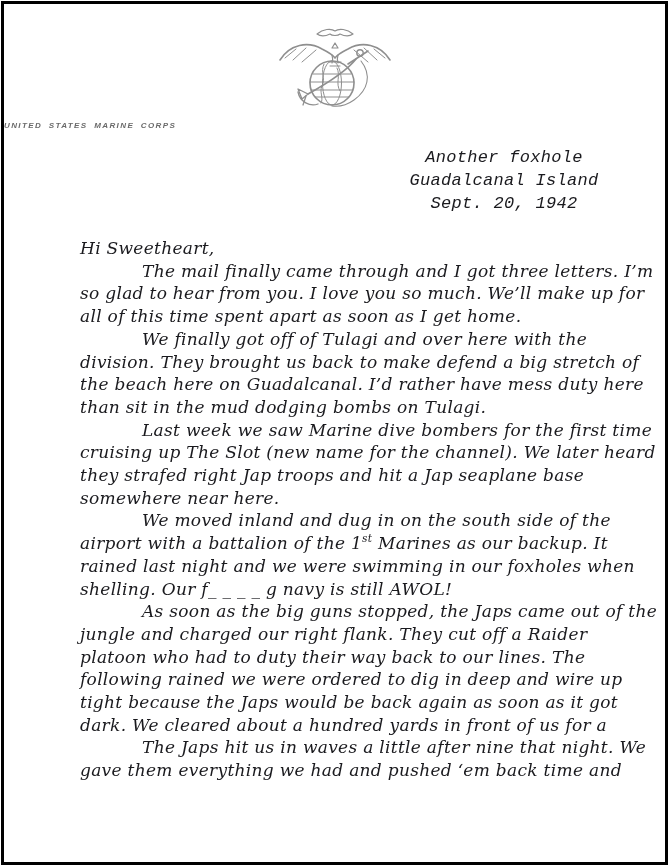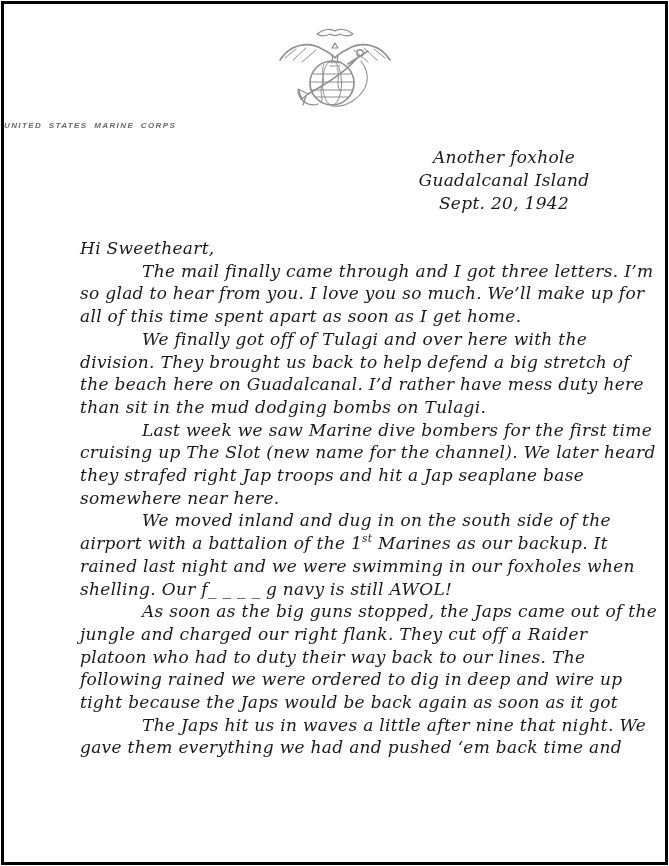--- a/index.html
+++ b/index.html
@@ -33,20 +33,21 @@
     font-family:"DejaVu Serif",cursive,serif;
     font-style:italic;
     font-size:17px;
     letter-spacing:0.3px;
     color:var(--ink);
   }
   .address{
     width:230px;
     margin:16px 46px 0 auto;
     text-align:center;
+    font-family:Liberation Mono, monospace;
   }
   .address .line{ line-height:23px; white-space:nowrap; }
   .letter-body{
     margin:22px 0 0 76px;
     width:535px;
   }
   .letter-body .line{ line-height:22.7px; white-space:nowrap; }
   .letter-body .line.indent{ padding-left:62px; }
   sup{ font-size:0.62em; line-height:0; }
 </style>
@@ -108,21 +109,21 @@
   <div class="letter-body hand">
     <div class="line">Hi Sweetheart,</div>
     <div id="paragraphs">
         <div class="paragraph">
           <div class="line indent">The mail finally came through and I got three letters. I’m</div>
           <div class="line">so glad to hear from you. I love you so much. We’ll make up for</div>
           <div class="line">all of this time spent apart as soon as I get home.</div>
         </div>
         <div class="paragraph">
           <div class="line indent">We finally got off of Tulagi and over here with the</div>
-          <div class="line">division. They brought us back to help defend a big stretch of</div>
+          <div class="line">division. They brought us back to make defend a big stretch of</div>
           <div class="line">the beach here on Guadalcanal. I’d rather have mess duty here</div>
           <div class="line">than sit in the mud dodging bombs on Tulagi.</div>
         </div>
         <div class="paragraph">
           <div class="line indent">Last week we saw Marine dive bombers for the first time</div>
           <div class="line">cruising up The Slot (new name for the channel). We later heard</div>
           <div class="line">they strafed right Jap troops and hit a Jap seaplane base</div>
           <div class="line">somewhere near here.</div>
         </div>
         <div class="paragraph">
@@ -130,20 +131,21 @@
           <div class="line">airport with a battalion of the 1<sup>st</sup> Marines as our backup. It</div>
           <div class="line">rained last night and we were swimming in our foxholes when</div>
           <div class="line">shelling. Our f_ _ _ _ g navy is still AWOL!</div>
         </div>
         <div class="paragraph">
           <div class="line indent">As soon as the big guns stopped, the Japs came out of the</div>
           <div class="line">jungle and charged our right flank. They cut off a Raider</div>
           <div class="line">platoon who had to duty their way back to our lines. The</div>
           <div class="line">following rained we were ordered to dig in deep and wire up</div>
           <div class="line">tight because the Japs would be back again as soon as it got</div>
+          <div class="line">dark. We cleared about a hundred yards in front of us for a</div>
         </div>
         <div class="paragraph">
           <div class="line indent">The Japs hit us in waves a little after nine that night. We</div>
           <div class="line">gave them everything we had and pushed ‘em back time and</div>
         </div>
       </div>
   </div>
 
 </div>
 

